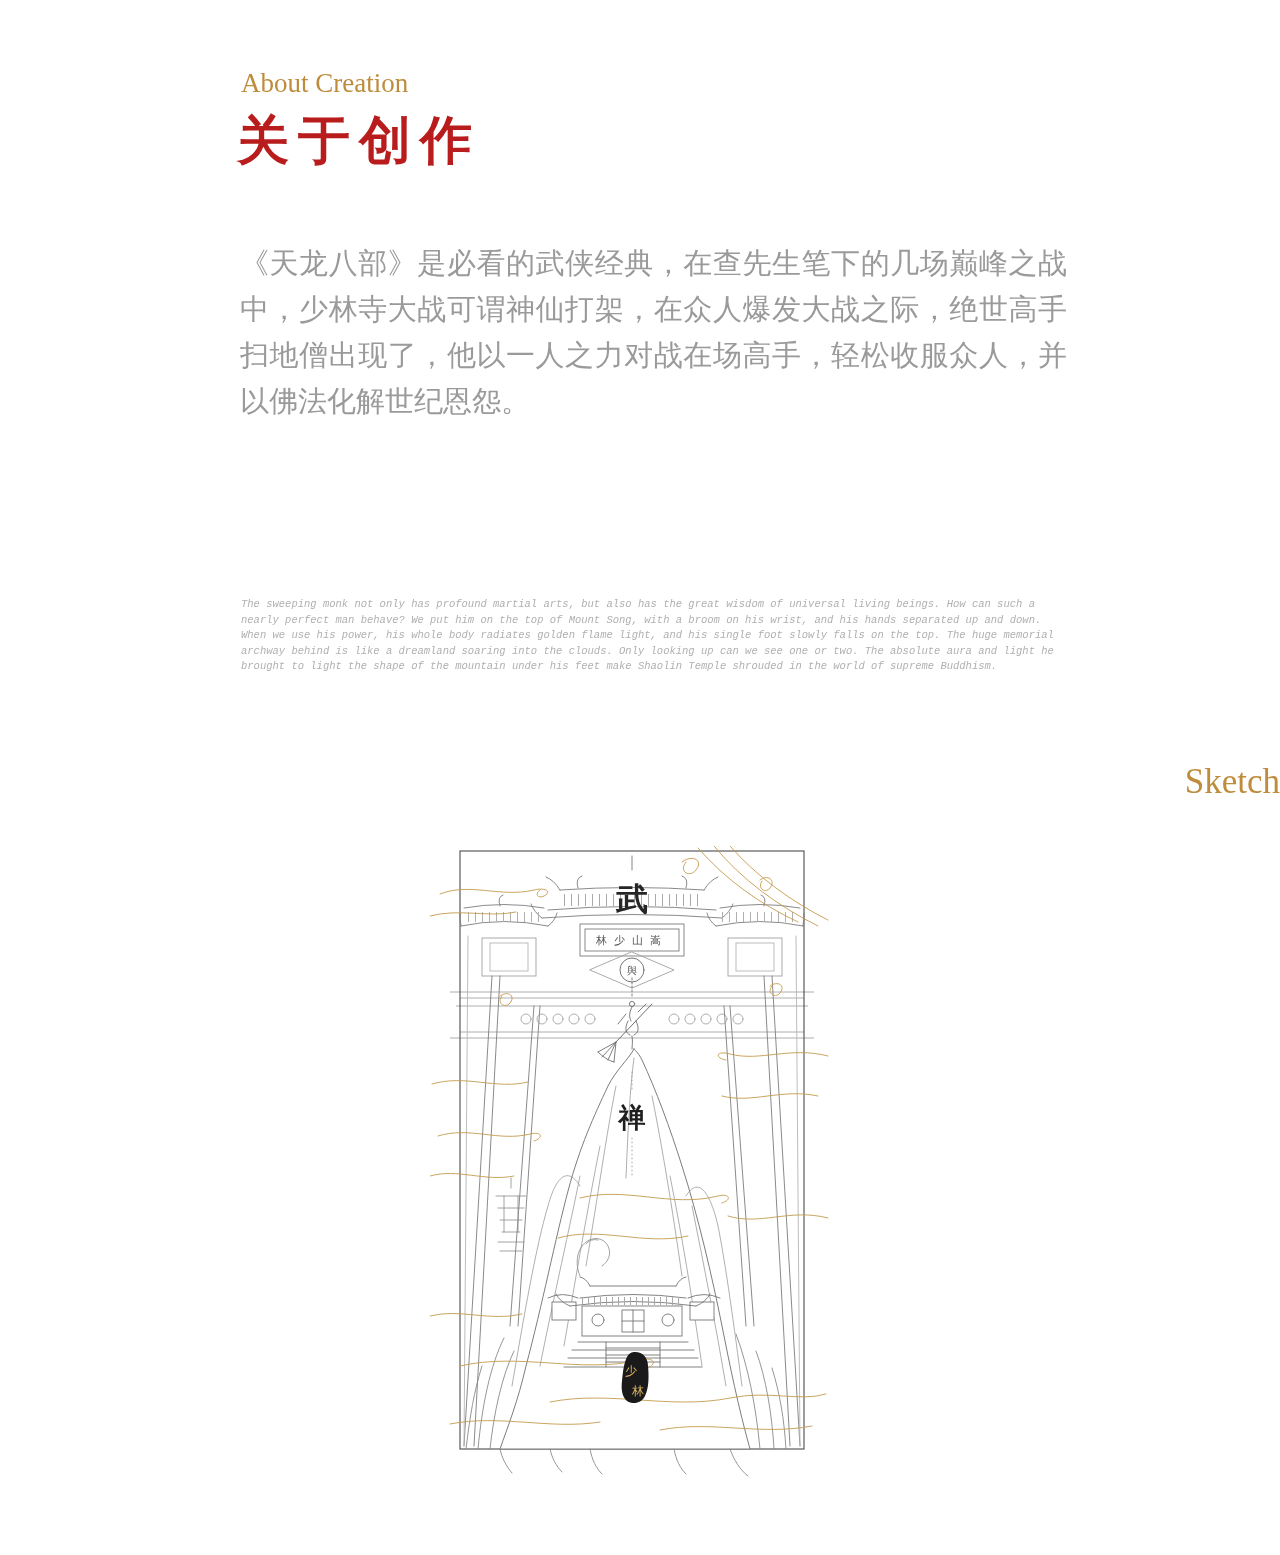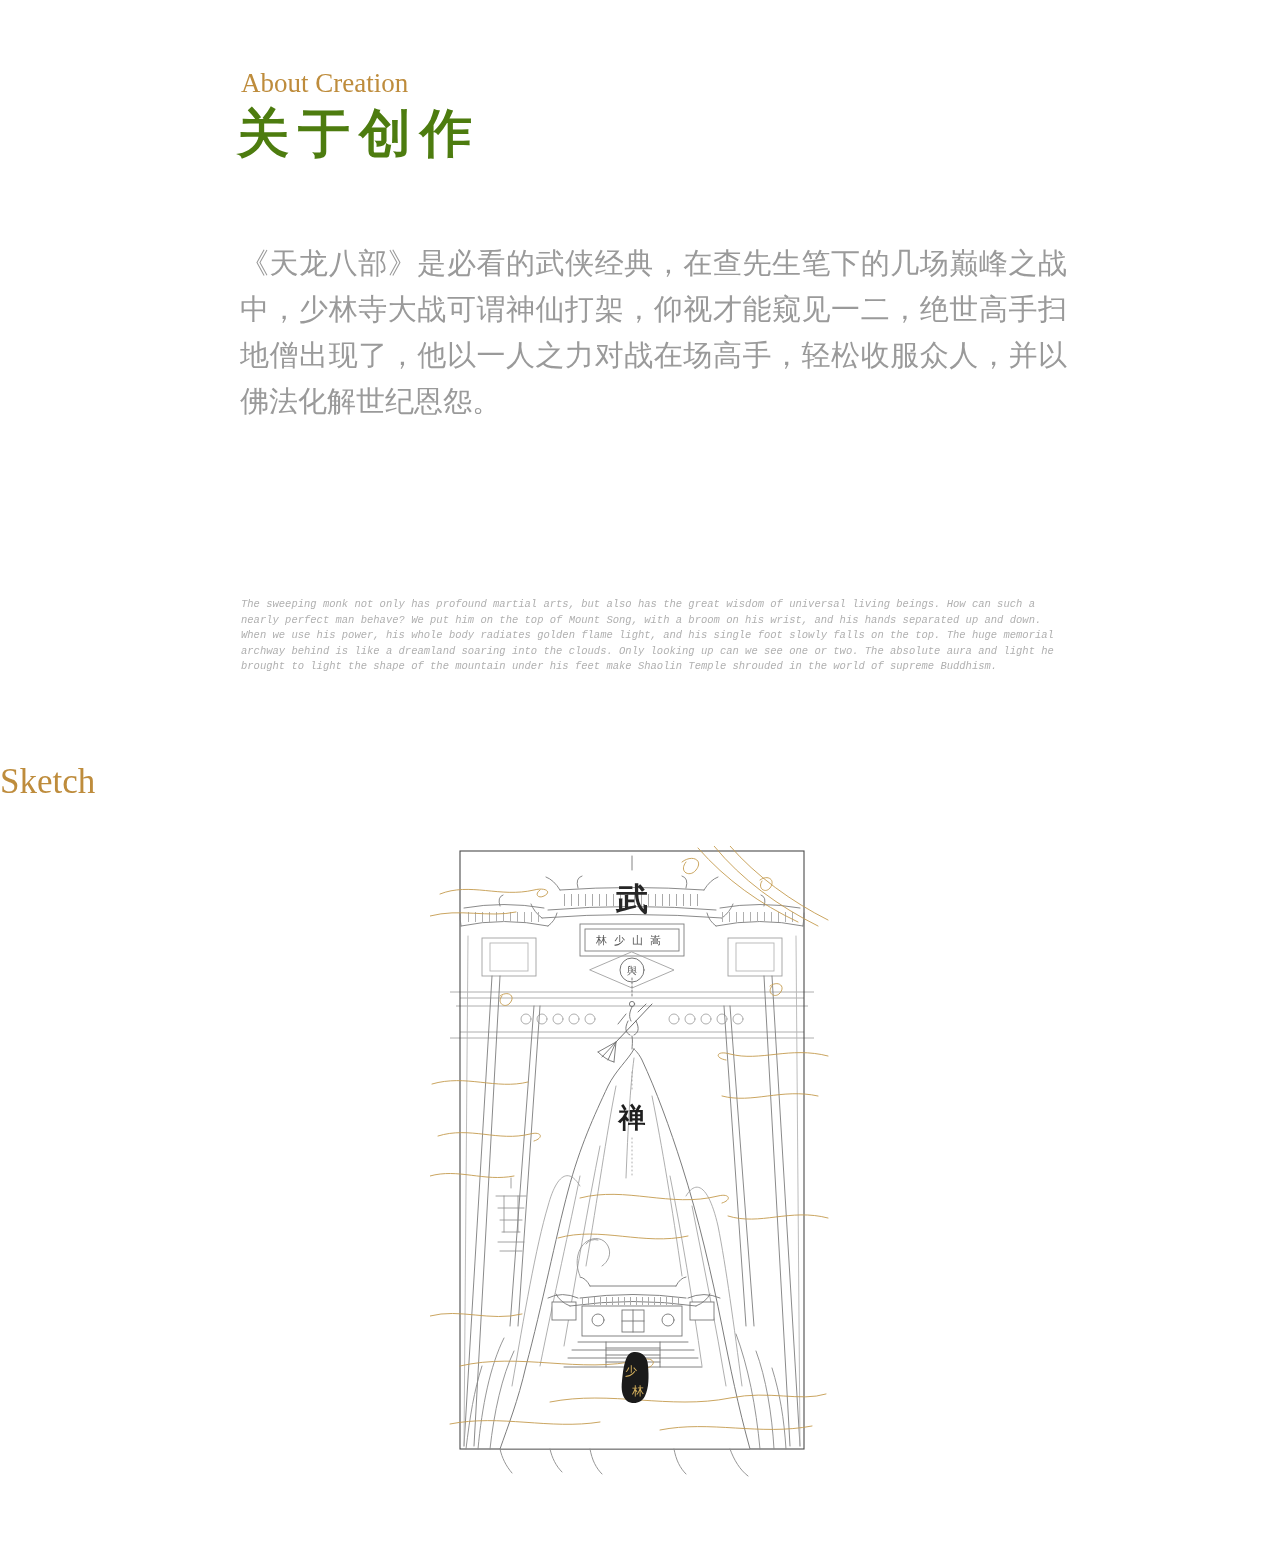--- a/index.html
+++ b/index.html
@@ -12,61 +12,61 @@
     overflow:hidden;
     font-family:"Liberation Serif", serif;
     padding-left:6px;
   }
   .heading-en {
     position:absolute; left:241px; top:68px;
     font-size:27px; color:#be8c3c;
     font-family:"Liberation Serif", serif;
   }
   .heading-zh {
-    position:absolute; left:237px; top:99px;
-    font-size:52px; font-weight:bold; color:#4d7c0f;
+    position:absolute; left:237px; top:106px;
+    font-size:52px; font-weight:bold; color:#b91c1c;
     letter-spacing:9px;
     font-family:"DejaVu Serif","Liberation Serif", serif;
   }
   .para-zh {
     position:absolute; left:240px; width:827px;
     font-size:29px; line-height:46px; color:#9a9a9a;
     text-align:justify;
     font-family:"Liberation Serif", serif;
   }
   .para-zh.p1 { top:240px; }
   .para-zh.p2 { top:386px; }
   .para-en {
     position:absolute; left:241px; top:597px; width:822px;
     font-size:10.5px; line-height:15.5px; color:#b0b0b0;
     font-style:italic;
     font-family:Liberation Mono, monospace;
   }
   .sketch-heading {
     position:absolute; left:0; top:762px; width:1280px;
-    text-align:left;
+    text-align:right;
     font-size:35px; color:#be8c3c;
     font-family:"Liberation Serif", serif;
   }
   .sketch-figure {
     position:absolute; left:430px; top:846px;
     width:400px; height:650px;
   }
   .sketch-figure svg { display:block; width:100%; height:100%; }
   svg text { font-family:"DejaVu Serif","Liberation Serif", serif; }
 </style>
 </head>
 <body>
 
 <div class="page">
 
   <div class="heading-en">About Creation</div>
   <div class="heading-zh">关于创作</div>
 
-  <p class="para-zh p1">《天龙八部》是必看的武侠经典，在查先生笔下的几场巅峰之战中，少林寺大战可谓神仙打架，仰视才能窥见一二，绝世高手扫地僧出现了，他以一人之力对战在场高手，轻松收服众人，并以佛法化解世纪恩怨。</p>
+  <p class="para-zh p1">《天龙八部》是必看的武侠经典，在查先生笔下的几场巅峰之战中，少林寺大战可谓神仙打架，在众人爆发大战之际，绝世高手扫地僧出现了，他以一人之力对战在场高手，轻松收服众人，并以佛法化解世纪恩怨。</p>
   <p class="para-en">The sweeping monk not only has profound martial arts, but also has the great wisdom of universal living beings. How can such a nearly perfect man behave? We put him on the top of Mount Song, with a broom on his wrist, and his hands separated up and down. When we use his power, his whole body radiates golden flame light, and his single foot slowly falls on the top. The huge memorial archway behind is like a dreamland soaring into the clouds. Only looking up can we see one or two. The absolute aura and light he brought to light the shape of the mountain under his feet make Shaolin Temple shrouded in the world of supreme Buddhism.</p>
 
   <div class="sketch-heading">Sketch</div>
 
   <div class="sketch-figure">
     <svg viewBox="0 0 400 650" xmlns="http://www.w3.org/2000/svg">
 
       <g stroke="#9a9a9a" stroke-width="0.8" fill="none">
         <path d="M20,146 H384"></path>
           <path d="M30,152 H374"></path>

